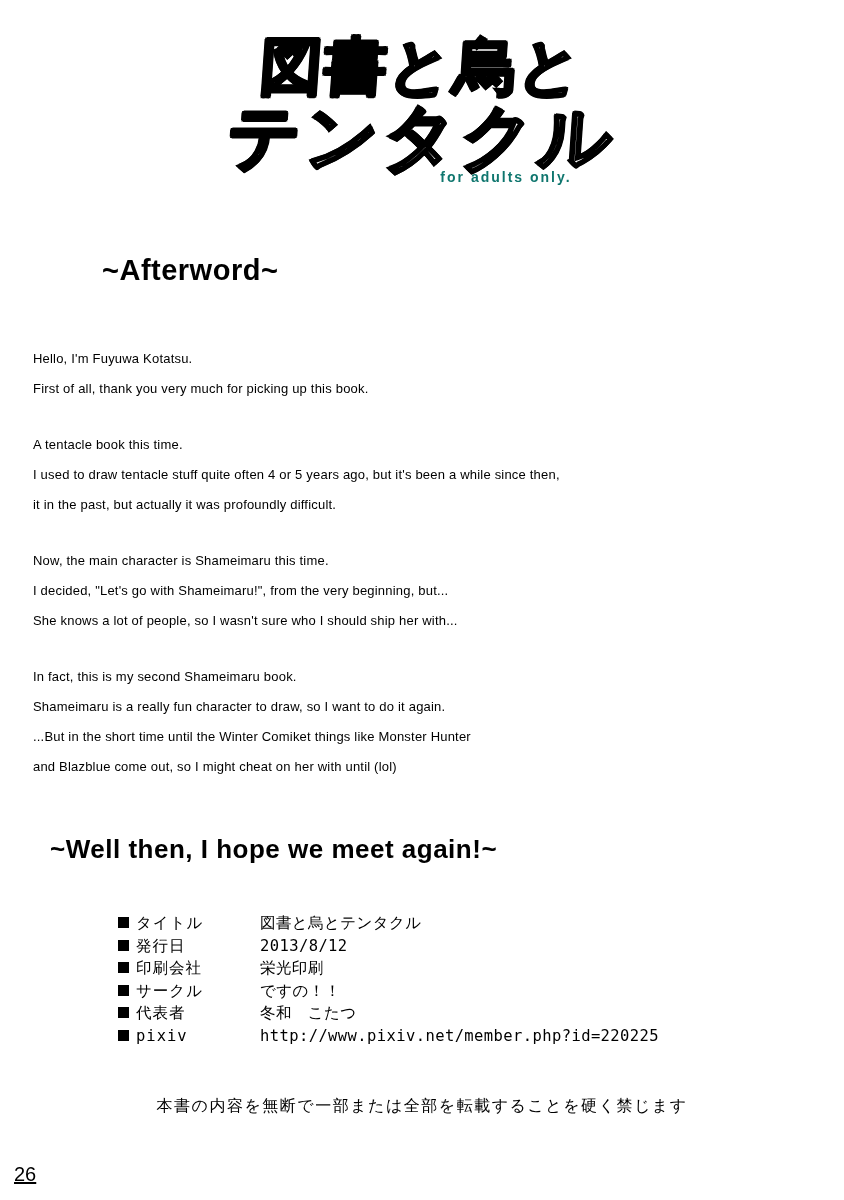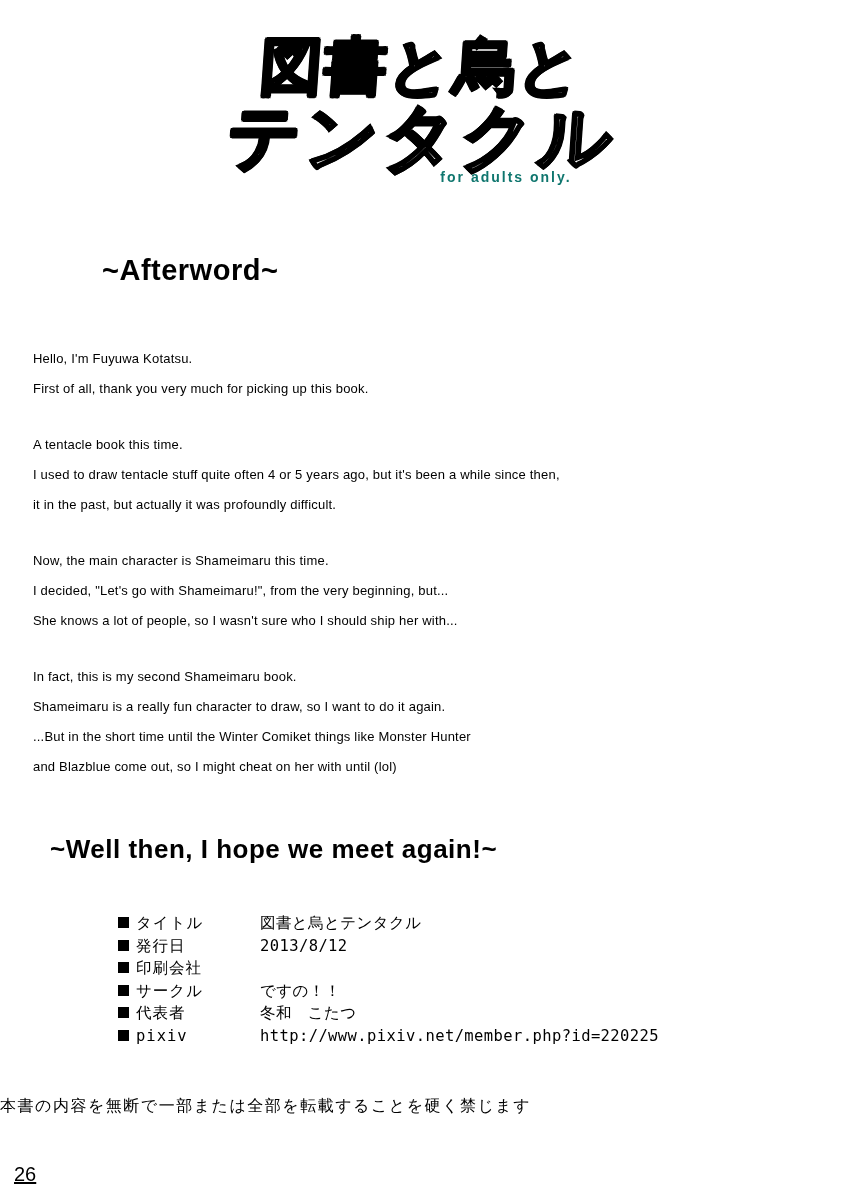--- a/index.html
+++ b/index.html
@@ -126,21 +126,21 @@
   }
   .colo-value {
     flex: 1 1 auto;
     letter-spacing: 0.4px;
   }
   .colo-notice {
     position: absolute;
     top: 1096px;
     left: 0;
     width: 844px;
-    text-align: left;
+    text-align: center;
     font-family: Liberation Mono, monospace;
     font-size: 16px;
     letter-spacing: 1.5px;
   }
 
   
   .page-number {
     position: absolute;
     left: 14px;
     top: 1163px;
@@ -192,20 +192,21 @@
     <span class="colo-value">図書と烏とテンタクル</span>
   </div>
   <div class="colo-row">
     <span class="colo-bullet"><i></i></span>
     <span class="colo-label">発行日</span>
     <span class="colo-value">2013/8/12</span>
   </div>
   <div class="colo-row">
     <span class="colo-bullet"><i></i></span>
     <span class="colo-label">印刷会社</span>
+    <span class="colo-value">栄光印刷</span>
   </div>
   <div class="colo-row">
     <span class="colo-bullet"><i></i></span>
     <span class="colo-label">サークル</span>
     <span class="colo-value">ですの！！</span>
   </div>
   <div class="colo-row">
     <span class="colo-bullet"><i></i></span>
     <span class="colo-label">代表者</span>
     <span class="colo-value">冬和　こたつ</span>

